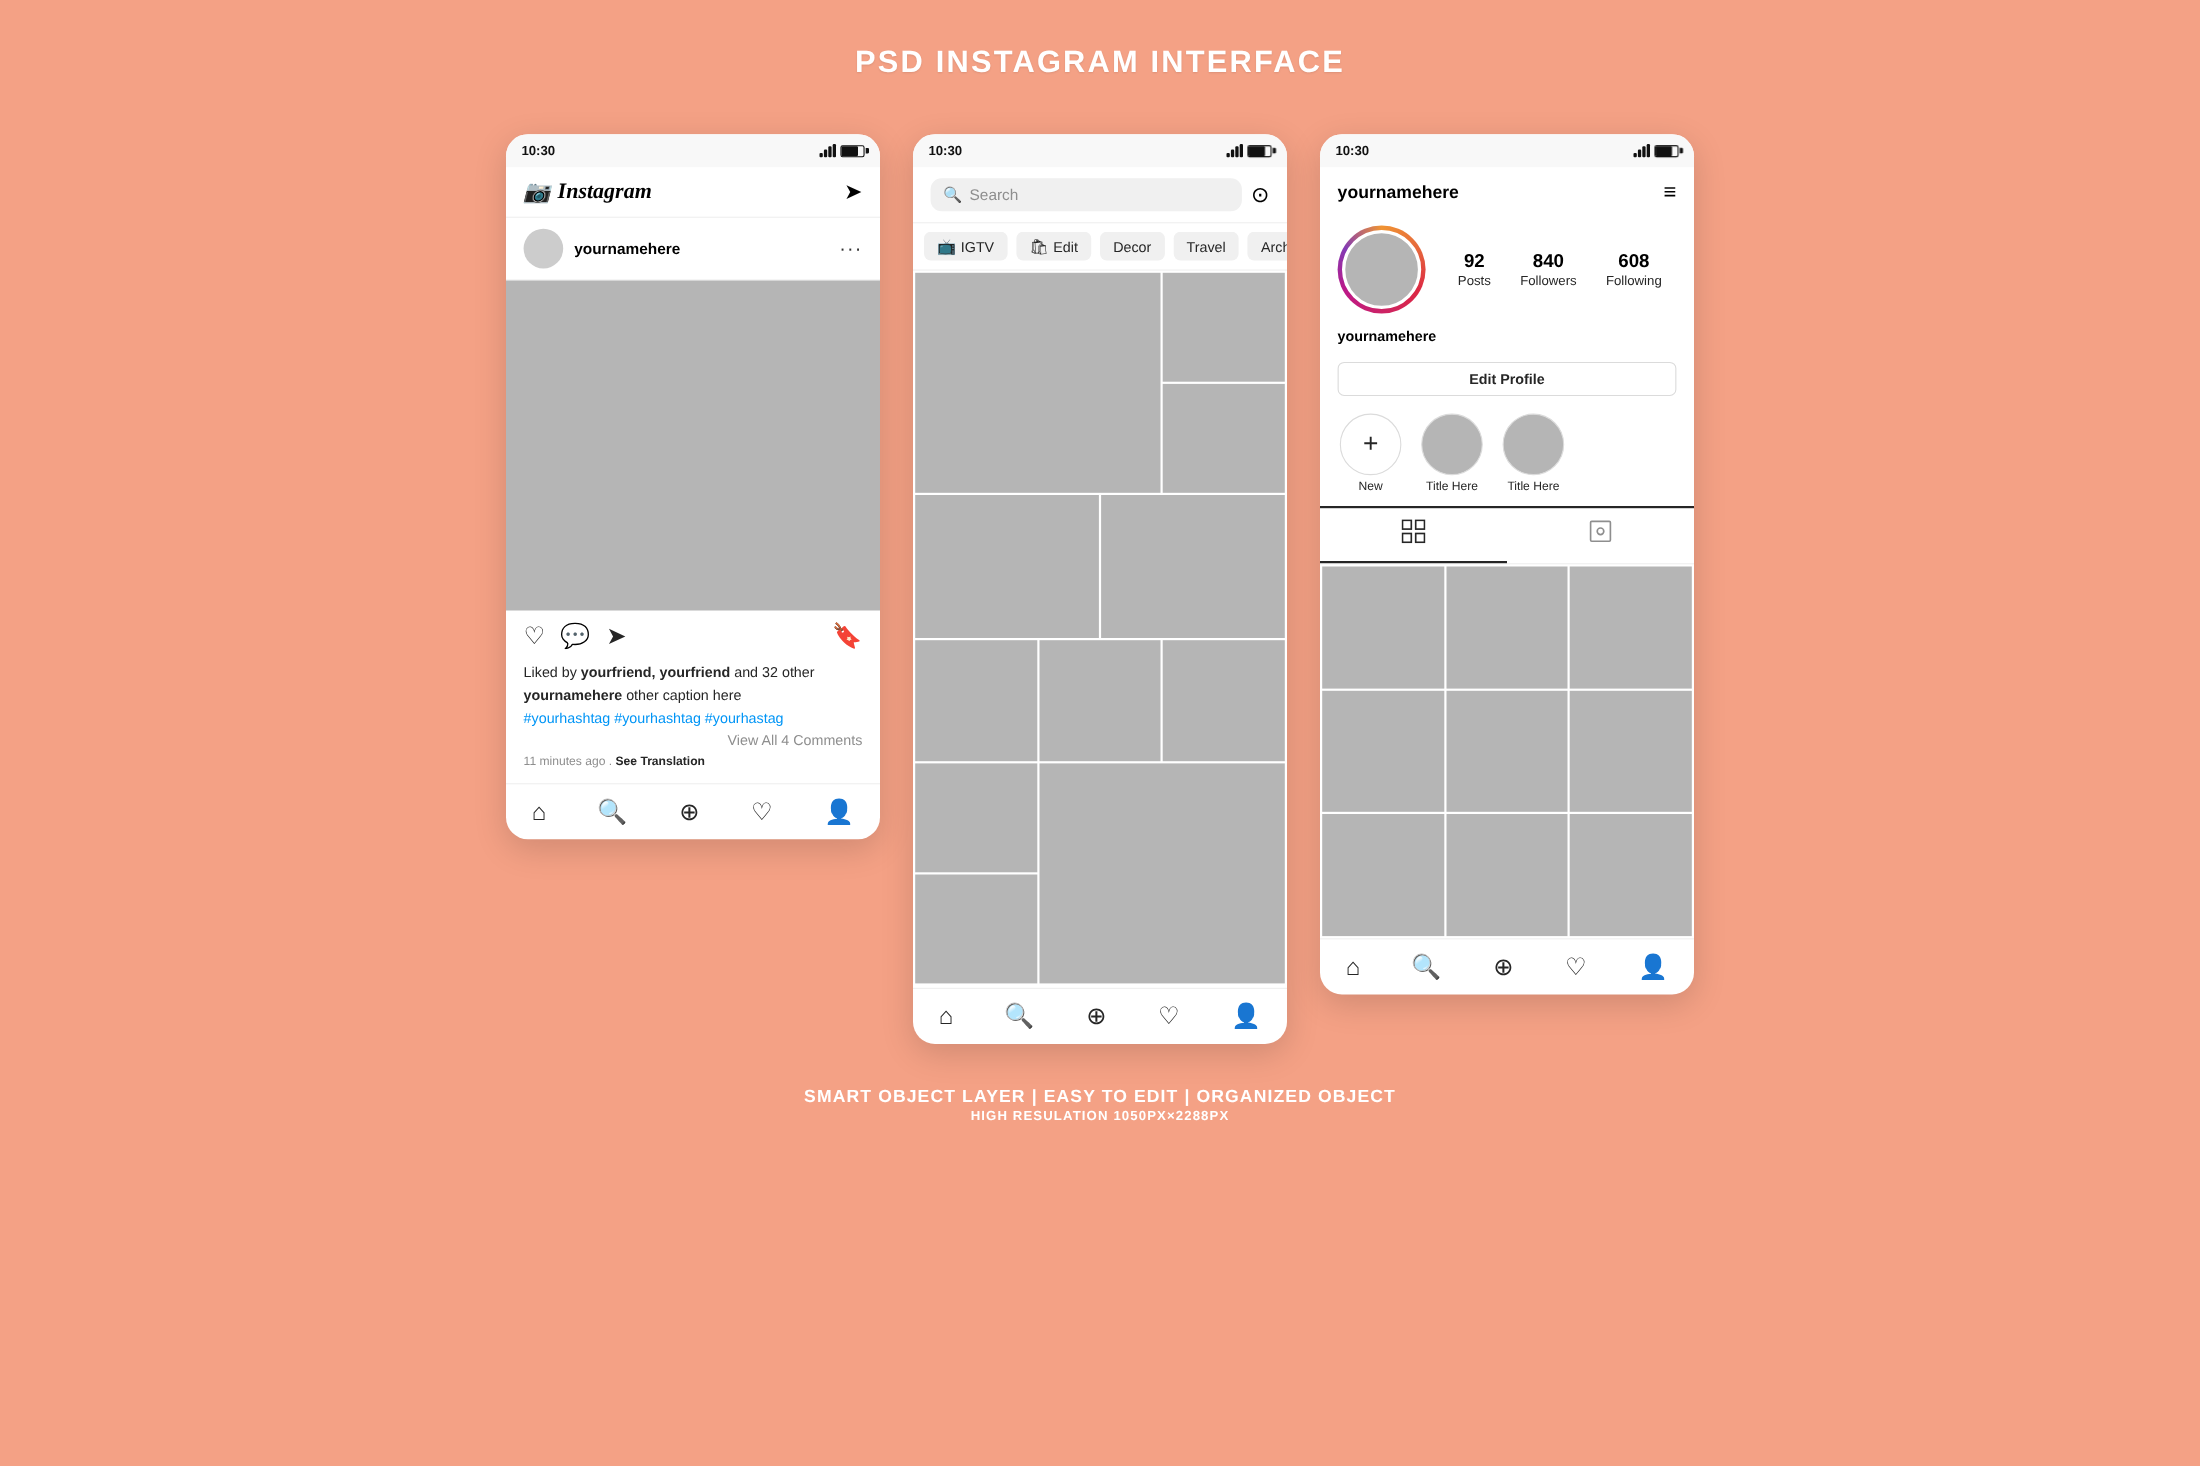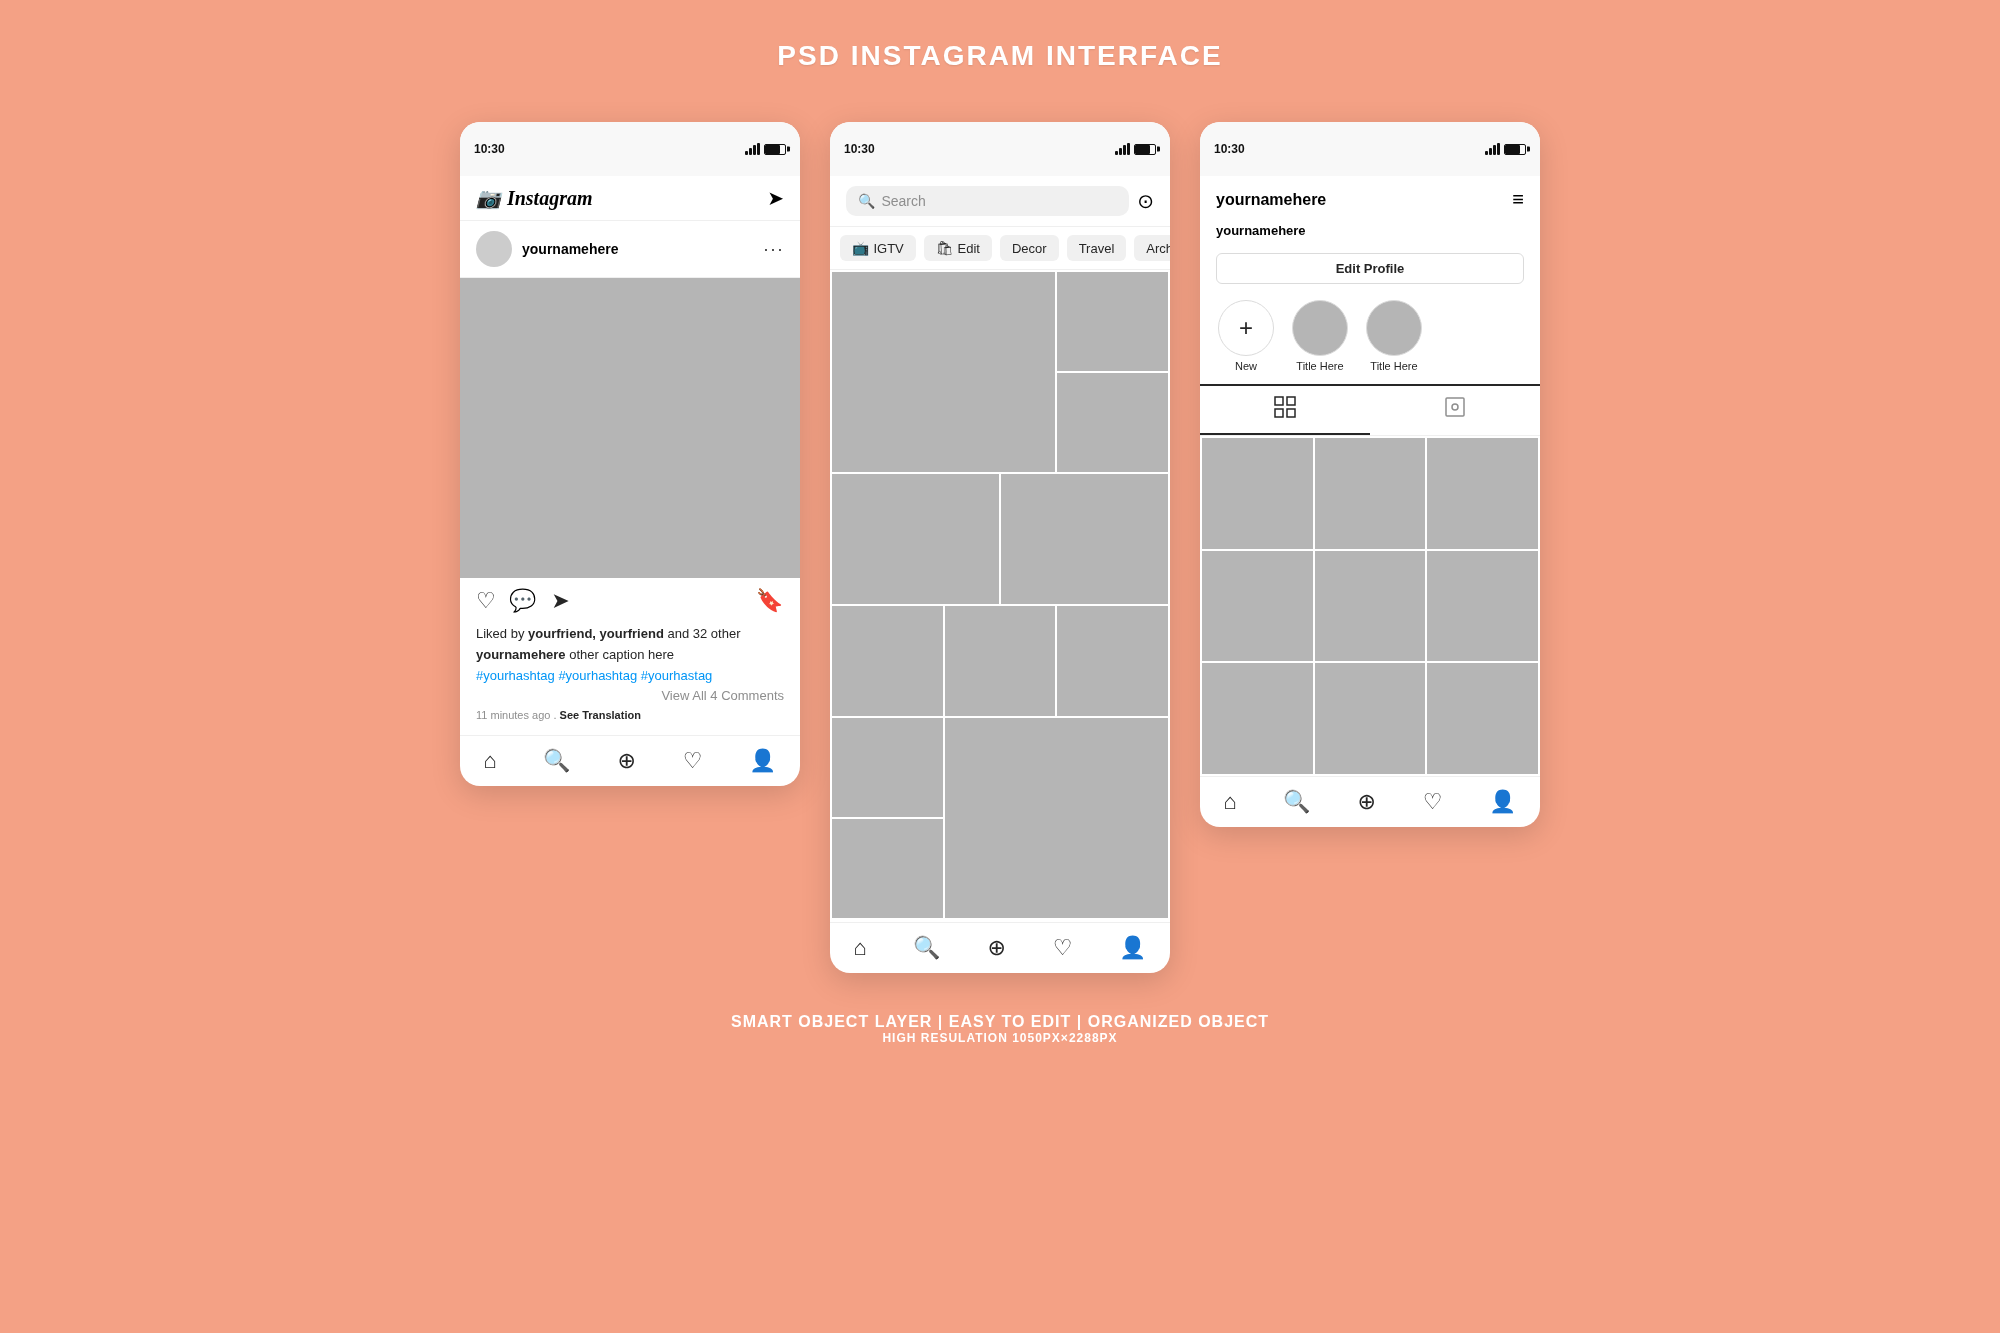--- a/index.html
+++ b/index.html
@@ -42,21 +42,21 @@
       max-width: 340px;
       min-width: 280px;
     }
 
     
     .status-bar {
       background: #f8f8f8;
       display: flex;
       justify-content: space-between;
       align-items: center;
-      padding: 20px 14px;
+      padding: 8px 14px;
       font-size: 12px;
       font-weight: 600;
       color: #111;
     }
     .status-bar .status-right {
       display: flex;
       align-items: center;
       gap: 4px;
     }
     .signal-bars {
@@ -578,20 +578,41 @@
           <div class="battery-fill"></div>
         </div>
       </div>
     </div>
 
     <div class="phone3-header">
       <span class="profile-handle">yournamehere</span>
       <span class="hamburger-icon">≡</span>
     </div>
 
+    <div class="profile-info">
+      <div class="profile-avatar-wrap">
+        <div class="profile-avatar-ring">
+          <div class="profile-avatar"></div>
+        </div>
+      </div>
+      <div class="profile-stats">
+        <div class="stat-item">
+          <span class="stat-number">92</span>
+          <span class="stat-label">Posts</span>
+        </div>
+        <div class="stat-item">
+          <span class="stat-number">840</span>
+          <span class="stat-label">Followers</span>
+        </div>
+        <div class="stat-item">
+          <span class="stat-number">608</span>
+          <span class="stat-label">Following</span>
+        </div>
+      </div>
+    </div>
 
     <div class="profile-bio">
       <span class="bio-username">yournamehere</span>
     </div>
 
     <div class="edit-profile-btn">Edit Profile</div>
 
     <div class="highlights-row">
       <div class="highlight-item">
         <div class="highlight-add">+</div>

